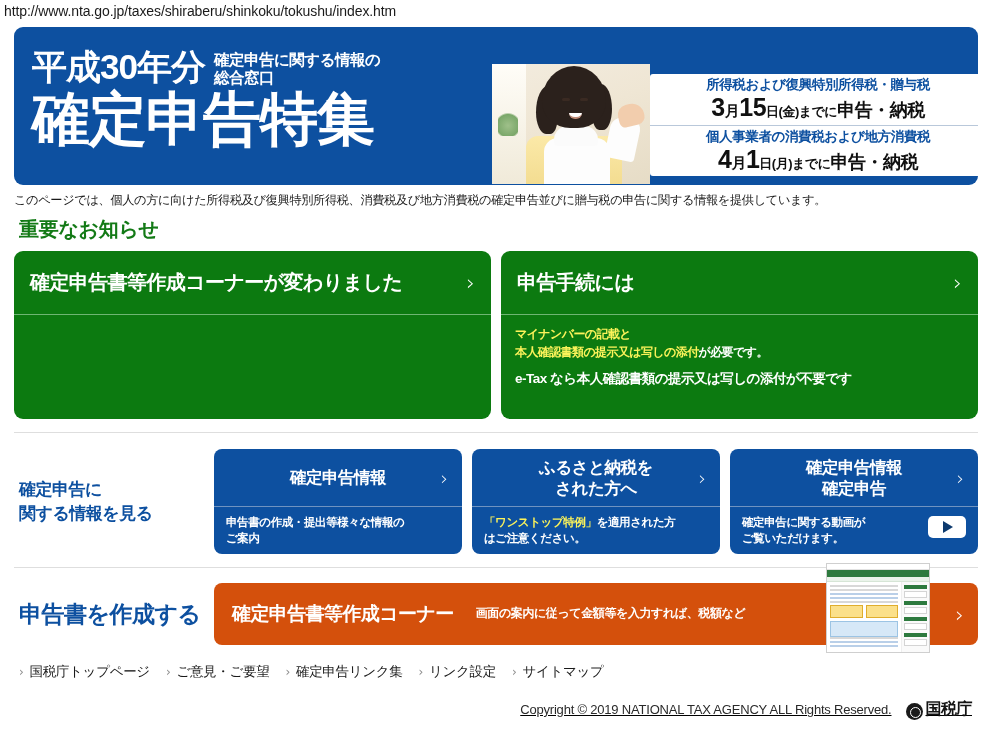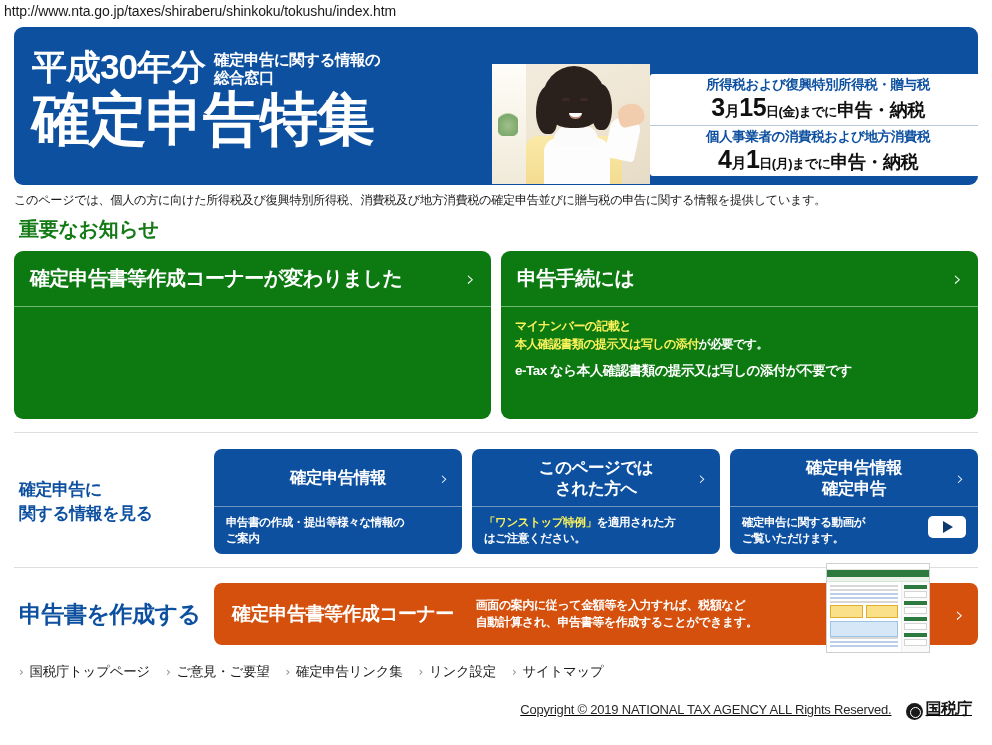--- a/index.html
+++ b/index.html
@@ -159,21 +159,21 @@
   
   .notices { display: flex; gap: 10px; }
   .notice {
     flex: 1;
     background: #0c7a10;
     border-radius: 9px;
     overflow: hidden;
     min-height: 168px;
   }
   .notice-head {
-    height: 56px;
+    height: 64px;
     display: flex;
     align-items: center;
     padding: 0 16px;
     border-bottom: 1px solid #6fb673;
   }
   .notice-head-text {
     color: #ffffff;
     font-size: 20px;
     font-weight: bold;
     letter-spacing: -0.6px;
@@ -514,21 +514,21 @@
           <div class="card-desc">
             <div>申告書の作成・提出等様々な情報の</div>
             <div>ご案内</div>
           </div>
         </div>
       </div>
 
       <div class="card">
         <div class="card-head">
           <div class="card-title">
-            <div>このページでは</div>
+            <div>ふるさと納税を</div>
             <div>された方へ</div>
           </div>
           <div class="card-chev">›</div>
         </div>
         <div class="card-body">
           <div class="card-desc">
             <div><span class="hl">「ワンストップ特例」</span><span>を適用された方</span></div>
             <div>はご注意ください。</div>
           </div>
         </div>
@@ -558,21 +558,20 @@
 
   <div class="divider"></div>
 
   <div class="ostrip">
     <div class="ostrip-label">申告書を作成する</div>
 
     <div class="obar">
       <div class="obar-title">確定申告書等作成コーナー</div>
       <div class="obar-desc">
         <div>画面の案内に従って金額等を入力すれば、税額など</div>
-        <div>自動計算され、申告書等を作成することができます。</div>
       </div>
 
       <div class="thumb">
         <div class="th-top"></div>
         <div class="th-nav"></div>
         <div class="th-sub"></div>
         <div class="th-main">
           <div class="th-left">
             <div class="th-line"></div>
             <div class="th-line"></div>

